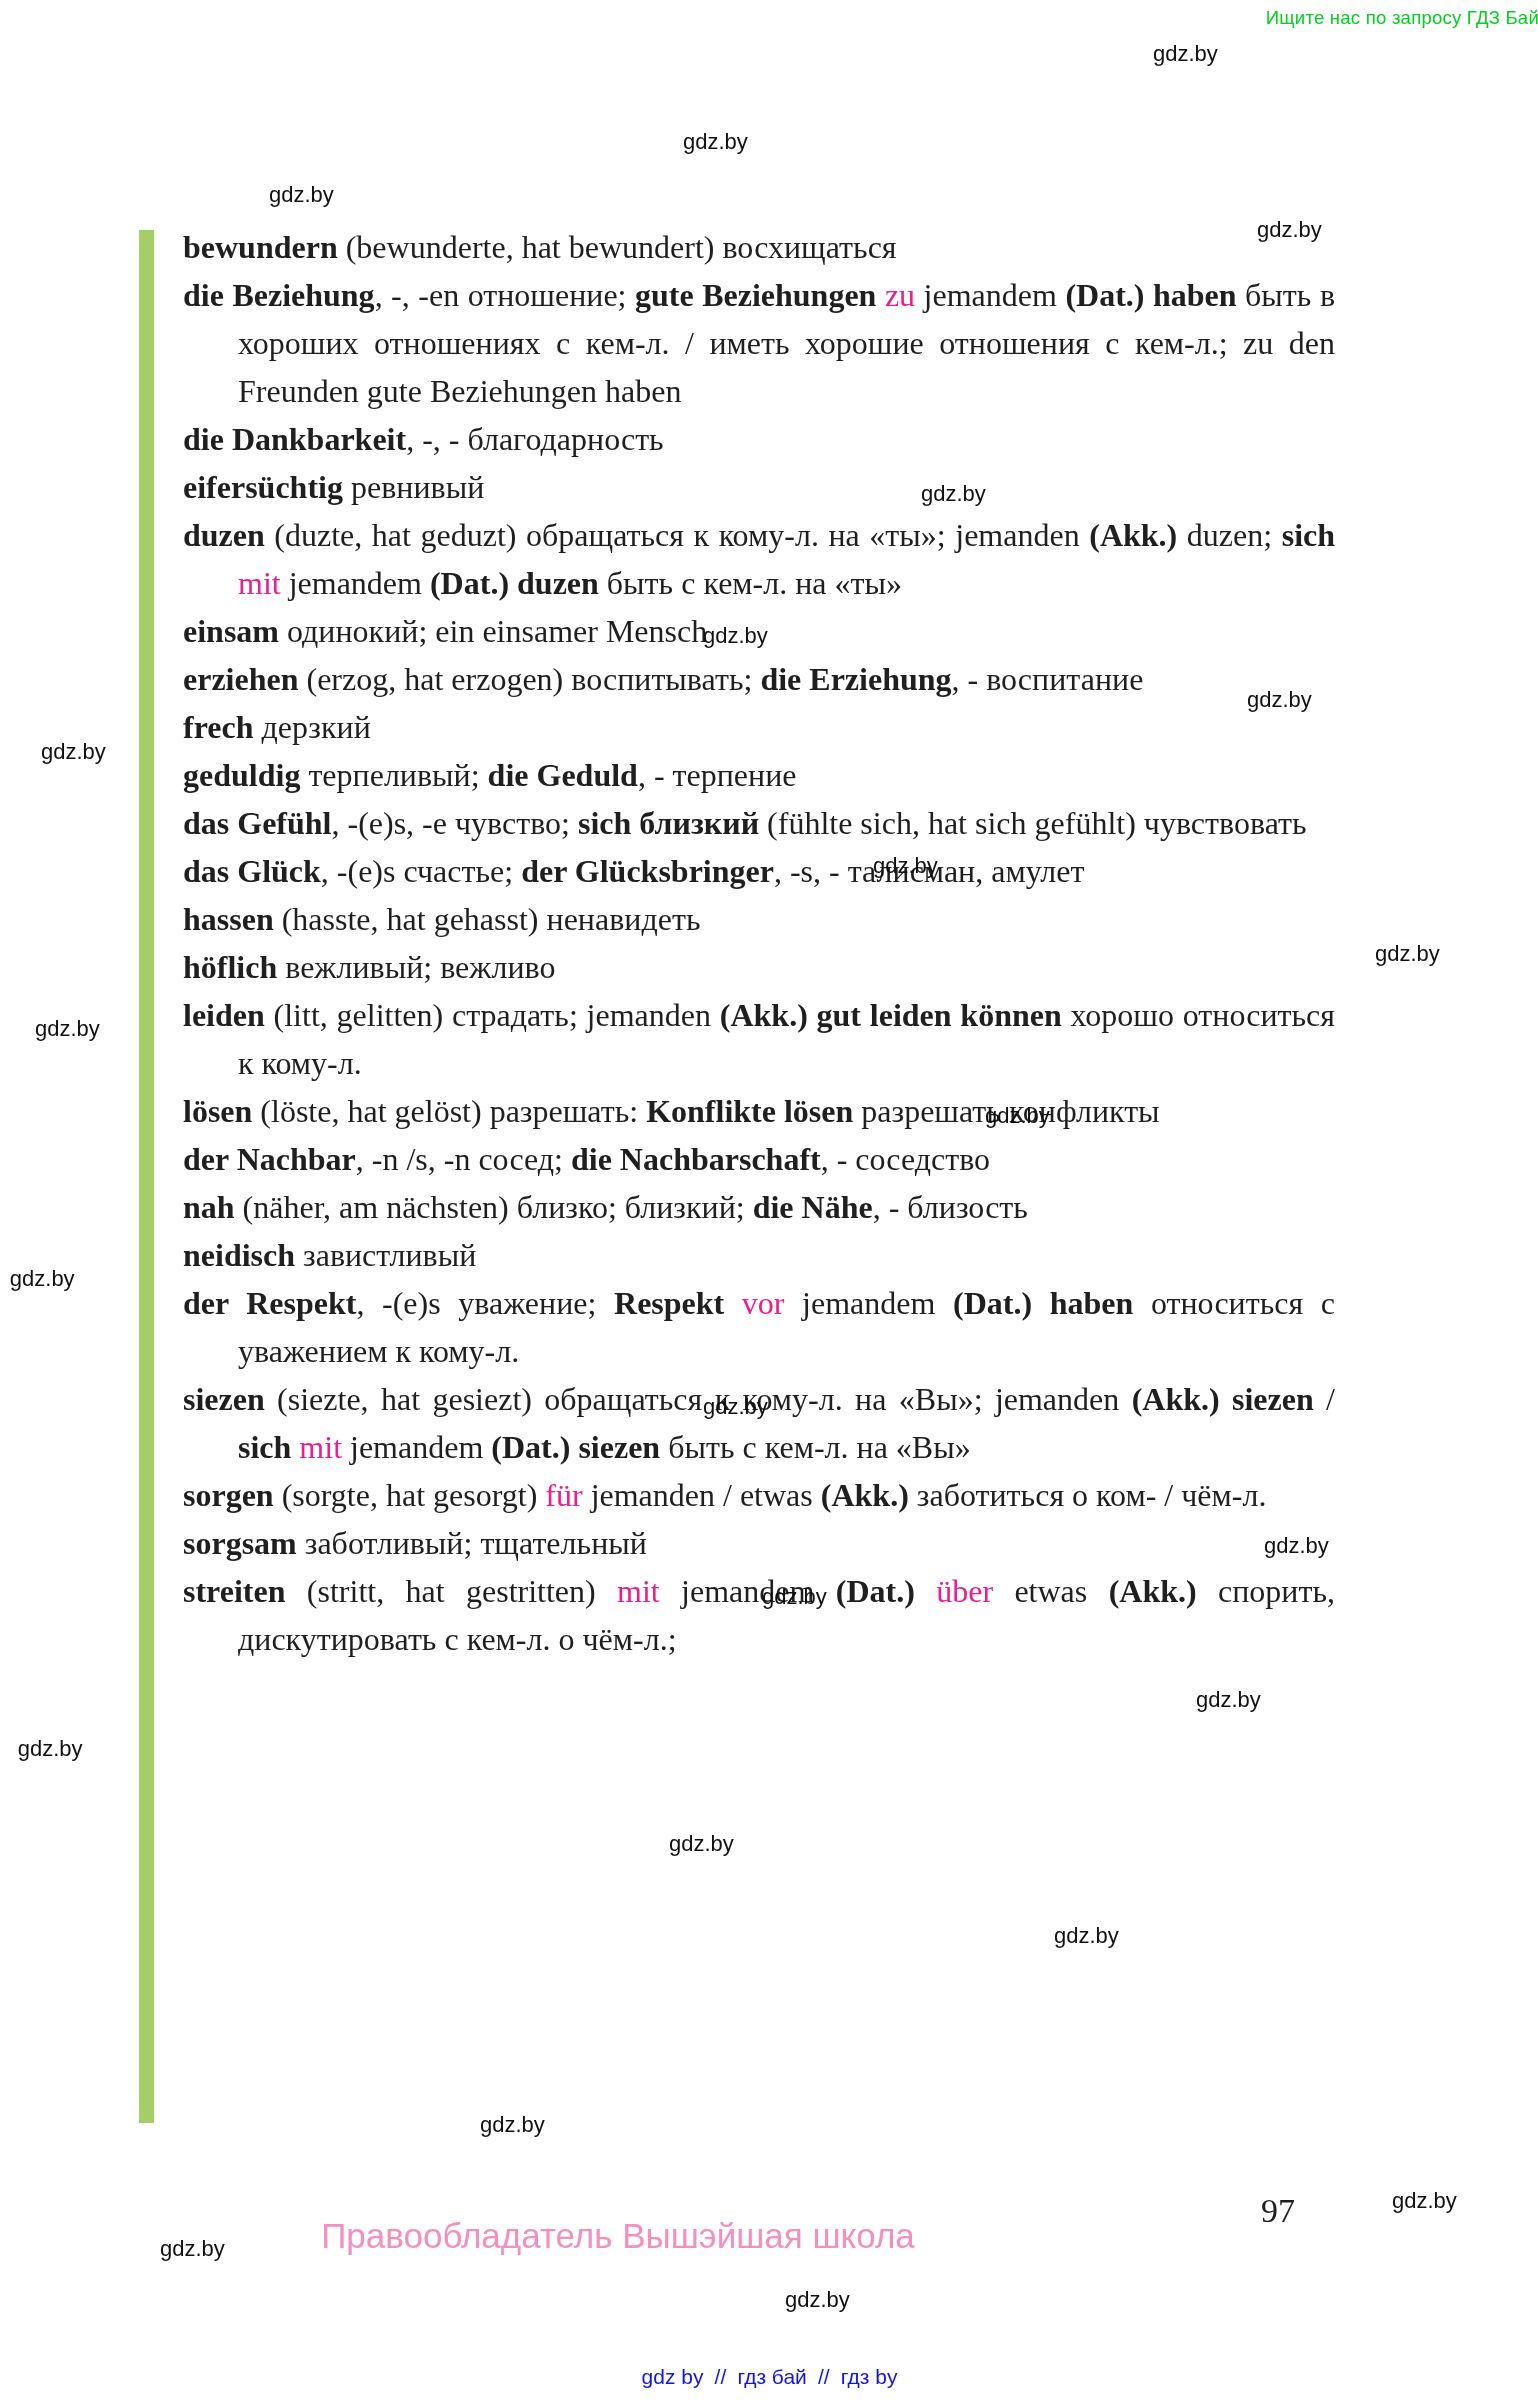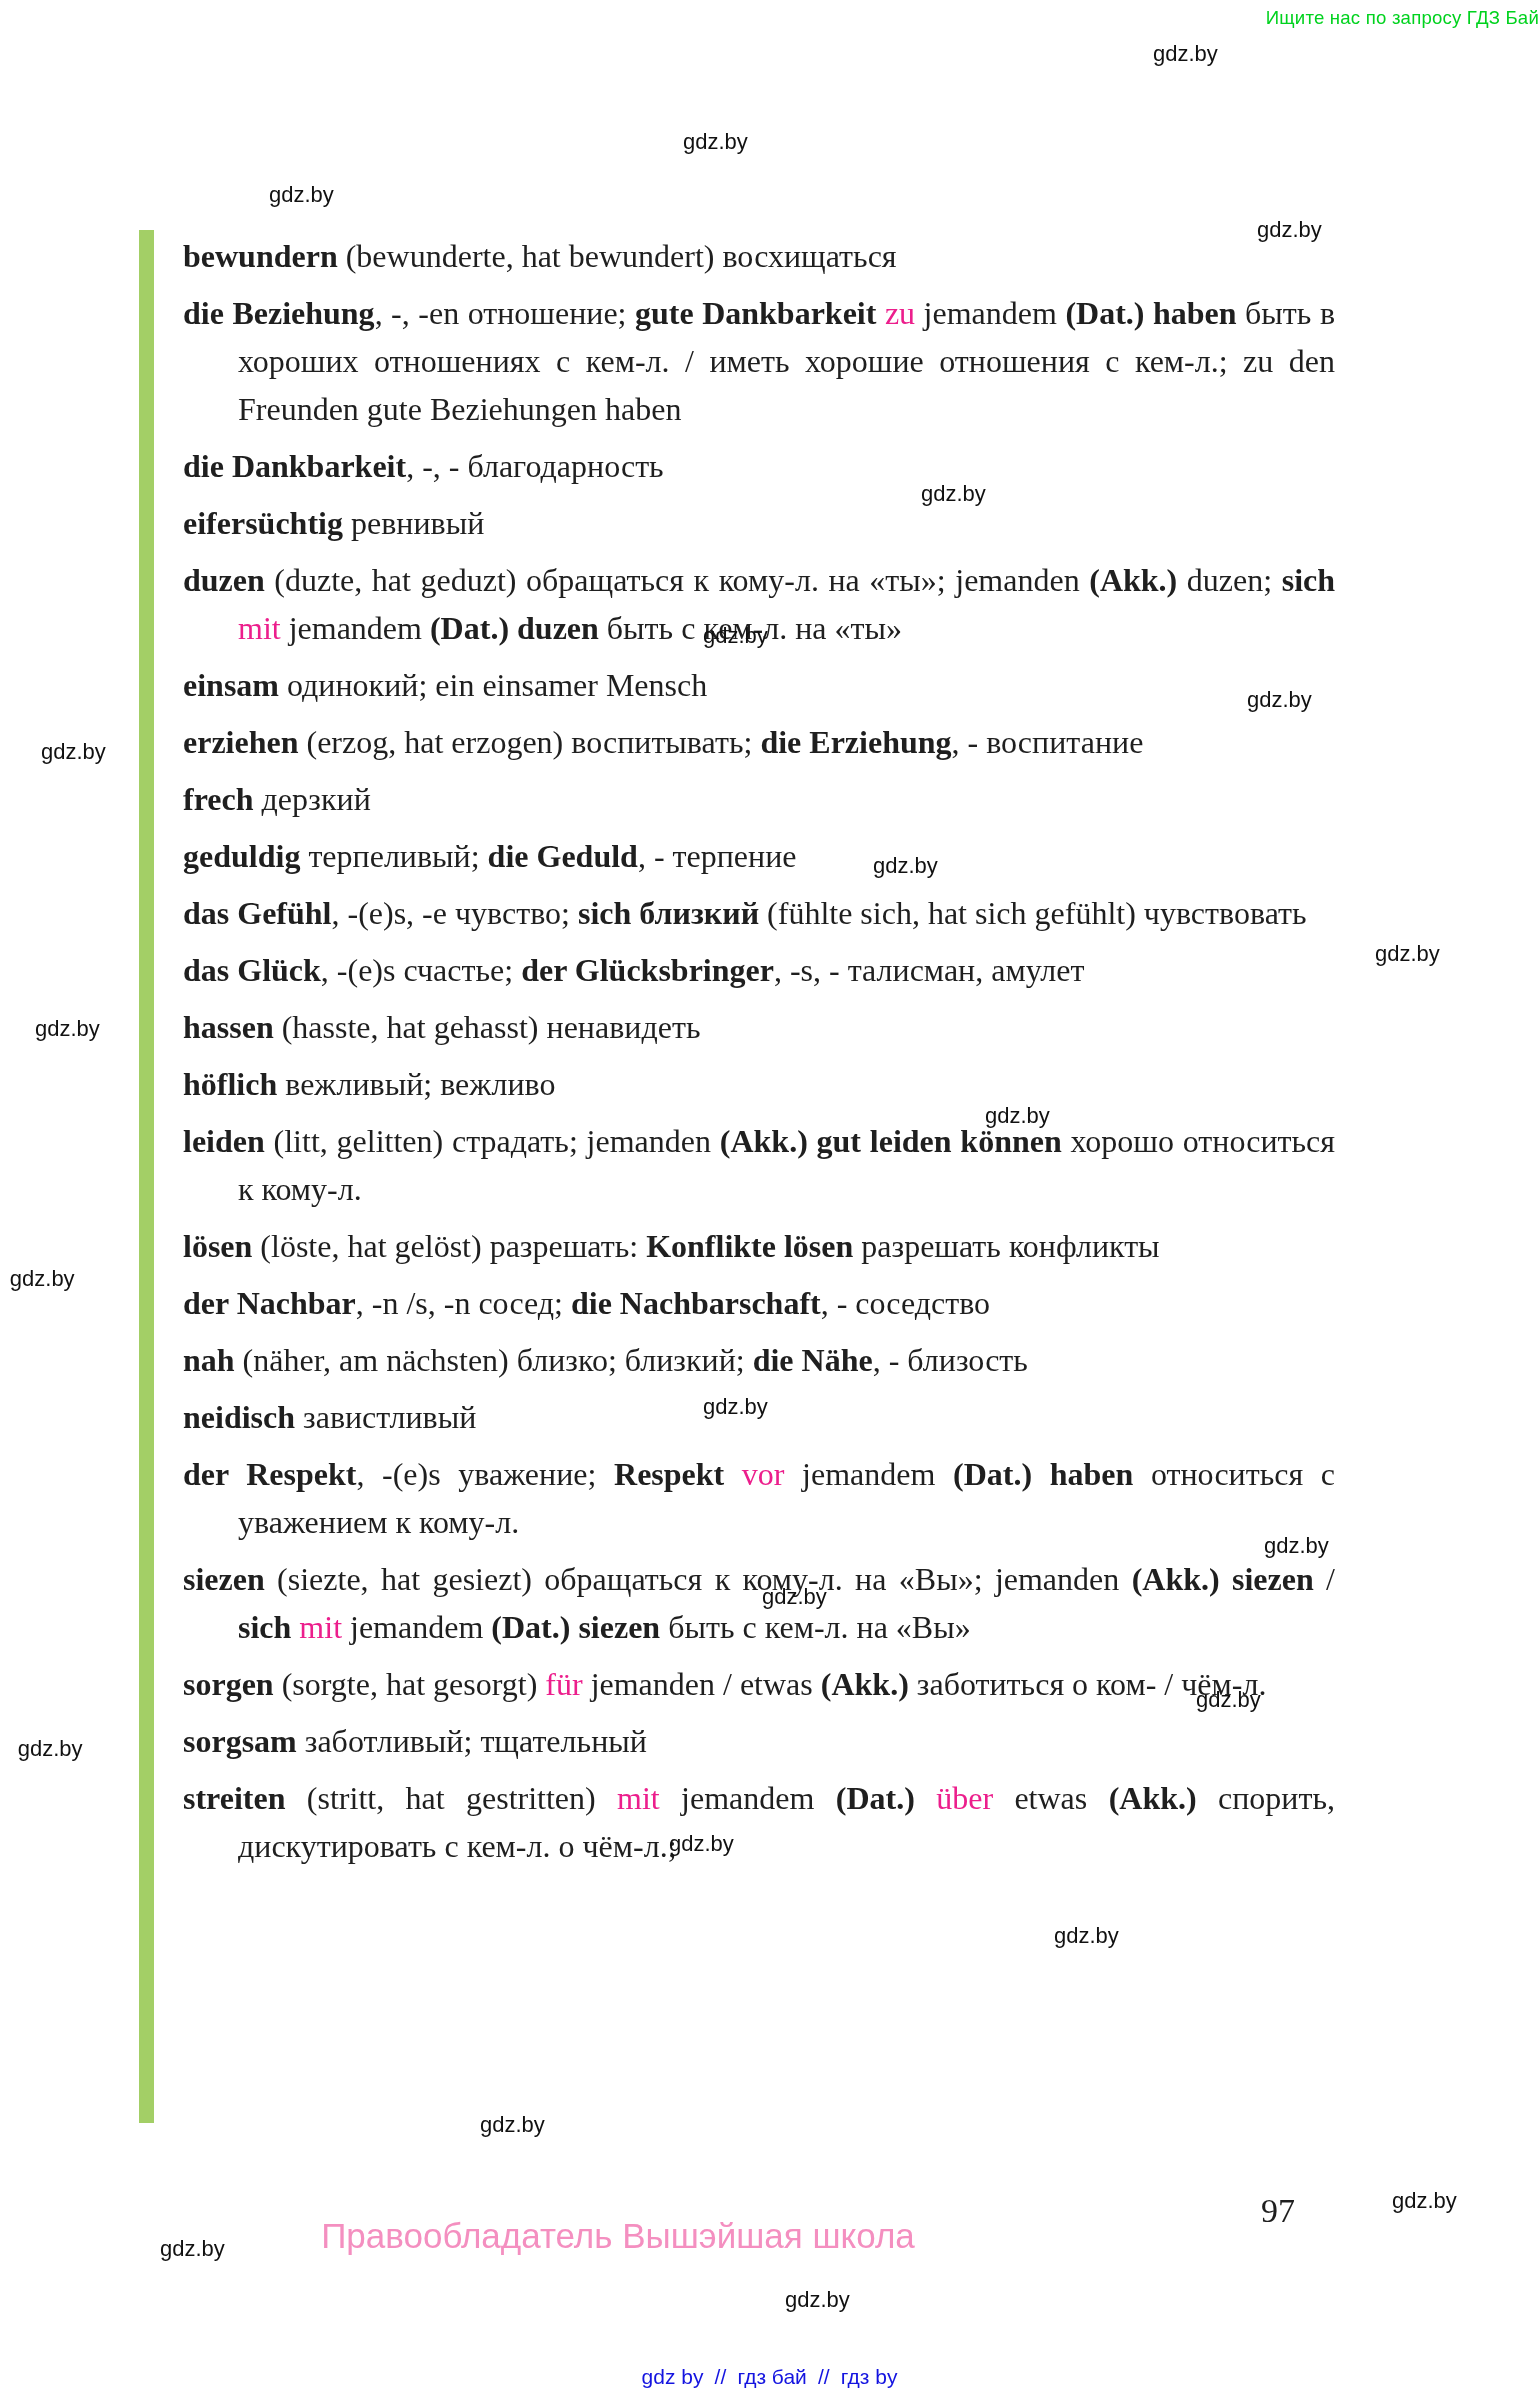--- a/index.html
+++ b/index.html
@@ -44,21 +44,21 @@
   #entry-list {
     position: absolute;
     left: 183px;
     top: 223px;
     width: 1152px;
     font-size: 32px;
     line-height: 1.0;
     color: #1f1f1f;
   }
   .entry {
-    margin: 9px 0 0 0;
+    margin: 0 0 0 0;
     padding: 0;
     text-indent: 0;
     padding-left: 55px;
     text-align: justify;
     text-justify: inter-word;
     line-height: 48px;
   }
   
   .entry {
     text-indent: -55px;
@@ -117,21 +117,21 @@
 <body>
 
 <div id="page">
 
   <div id="promo-banner" style="color: rgb(0, 210, 30);">Ищите нас по запросу ГДЗ Бай</div>
 
   <div id="green-rule" style="background: rgb(163, 207, 102);"></div>
 
   <div id="entry-list">
       <div class="entry" id="entry-bewundern"><span class="hd">bewundern</span><span> (bewunderte, hat bewundert) восхищаться</span></div>
-      <div class="entry" id="entry-die-beziehung"><span class="hd">die Beziehung</span><span>, -, -en отношение; </span><span class="hd">gute Dankbarkeit </span><span class="pk">zu</span><span> jemandem </span><span class="hd">(Dat.) haben</span><span> быть в хороших отношениях с кем-л. / иметь хорошие отношения с кем-л.; zu den Freunden gute Beziehungen haben</span></div>
+      <div class="entry" id="entry-die-beziehung"><span class="hd">die Beziehung</span><span>, -, -en отношение; </span><span class="hd">gute Beziehungen </span><span class="pk">zu</span><span> jemandem </span><span class="hd">(Dat.) haben</span><span> быть в хороших отношениях с кем-л. / иметь хорошие отношения с кем-л.; zu den Freunden gute Beziehungen haben</span></div>
       <div class="entry" id="entry-die-dankbarkeit"><span class="hd">die Dankbarkeit</span><span>, -, - благодарность</span></div>
       <div class="entry" id="entry-eifersuechtig"><span class="hd">eifersüchtig</span><span> ревнивый</span></div>
       <div class="entry" id="entry-duzen"><span class="hd">duzen</span><span> (duzte, hat geduzt) обращаться к кому-л. на «ты»; jemanden </span><span class="hd">(Akk.)</span><span> duzen; </span><span class="hd">sich </span><span class="pk">mit</span><span> jemandem </span><span class="hd">(Dat.) duzen</span><span> быть с кем-л. на «ты»</span></div>
       <div class="entry" id="entry-einsam"><span class="hd">einsam</span><span> одинокий; ein einsamer Mensch</span></div>
       <div class="entry" id="entry-erziehen"><span class="hd">erziehen</span><span> (erzog, hat erzogen) воспитывать; </span><span class="hd">die Erziehung</span><span>, - воспитание</span></div>
       <div class="entry" id="entry-frech"><span class="hd">frech</span><span> дерзкий</span></div>
       <div class="entry" id="entry-geduldig"><span class="hd">geduldig</span><span> терпеливый; </span><span class="hd">die Geduld</span><span>, - терпение</span></div>
       <div class="entry" id="entry-das-gefuehl"><span class="hd">das Gefühl</span><span>, -(e)s, -e чувство; </span><span class="hd">sich близкий</span><span> (fühlte sich, hat sich gefühlt) чувствовать</span></div>
       <div class="entry" id="entry-das-glueck"><span class="hd">das Glück</span><span>, -(e)s счастье; </span><span class="hd">der Glücksbringer</span><span>, -s, - талисман, амулет</span></div>
       <div class="entry" id="entry-hassen"><span class="hd">hassen</span><span> (hasste, hat gehasst) ненавидеть</span></div>

